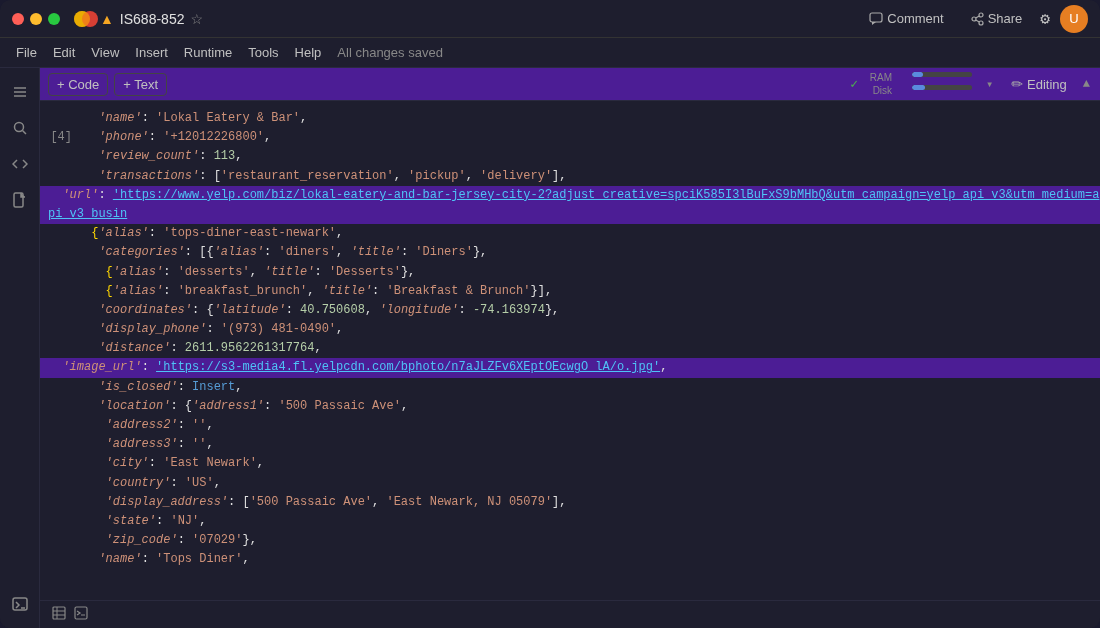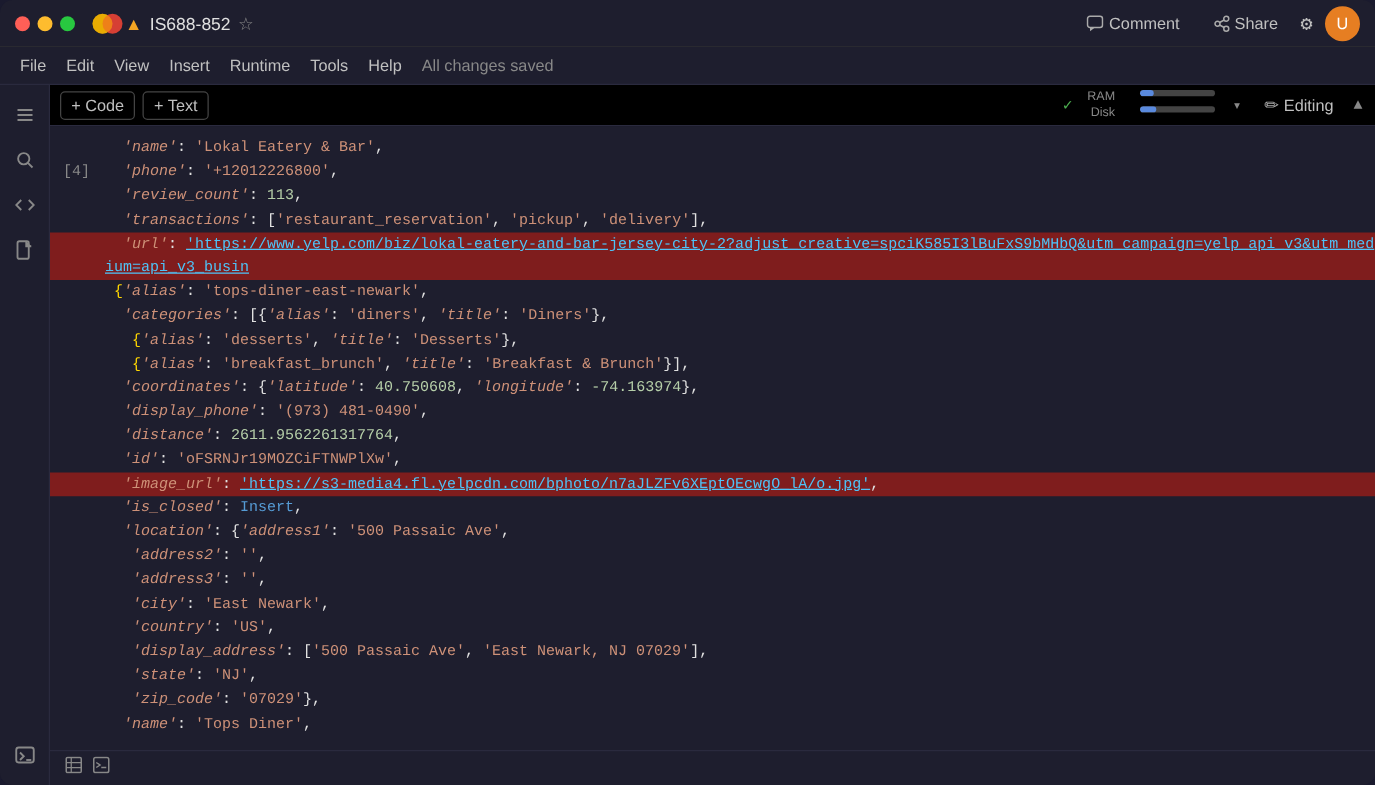--- a/index.html
+++ b/index.html
@@ -143,21 +143,21 @@
     .notebook-area {
       flex: 1;
       display: flex;
       flex-direction: column;
       overflow: hidden;
     }
     .cell-toolbar {
       display: flex;
       align-items: center;
       padding: 4px 8px;
-      background: #000000;
+      background: #4c1d95;
       border-bottom: 1px solid #2a2a3e;
       gap: 6px;
       flex-shrink: 0;
     }
     .cell-type-btn {
       display: flex;
       align-items: center;
       gap: 4px;
       color: #c0c0c0;
       font-family: sans-serif;
@@ -265,21 +265,21 @@
     }
 
     
     .s-key { color: #ce9178; font-style: italic; }        
     .s-val { color: #ce9178; }
     .s-url { color: #4fc3f7; text-decoration: underline; cursor: pointer; }
     .s-num { color: #b5cea8; }
     .s-bool { color: #569cd6; }
     .s-punc { color: #e0e0e0; }
     .s-bracket { color: #ffd700; }
-    .line-highlight { background: #7f1d1d; }
+    .line-highlight { background: #4c1d95; flex-direction: column; }
 
     
     .bottom-toolbar {
       display: flex;
       align-items: center;
       padding: 2px 8px;
       background: #1e1e2e;
       border-top: 1px solid #2a2a3e;
       height: 28px;
       flex-shrink: 0;
@@ -460,24 +460,20 @@
         <div class="code-content">  <span class="s-key">'coordinates'</span><span class="s-punc">: {</span><span class="s-key">'latitude'</span><span class="s-punc">: </span><span class="s-num">40.750608</span><span class="s-punc">, </span><span class="s-key">'longitude'</span><span class="s-punc">: </span><span class="s-num">-74.163974</span><span class="s-punc">},</span></div>
       </div>
       <div class="code-block">
         <div class="line-numbers"></div>
         <div class="code-content">  <span class="s-key">'display_phone'</span><span class="s-punc">: </span><span class="s-val">'(973) 481-0490'</span><span class="s-punc">,</span></div>
       </div>
       <div class="code-block">
         <div class="line-numbers"></div>
         <div class="code-content">  <span class="s-key">'distance'</span><span class="s-punc">: </span><span class="s-num">2611.9562261317764</span><span class="s-punc">,</span></div>
       </div>
-      <div class="code-block">
-        <div class="line-numbers"></div>
-        <div class="code-content">  <span class="s-key">'id'</span><span class="s-punc">: </span><span class="s-val">'oFSRNJr19MOZCiFTNWPlXw'</span><span class="s-punc">,</span></div>
-      </div>
       <div class="code-block line-highlight">
         <div class="line-numbers"></div>
         <div class="code-content">  <span class="s-key">'image_url'</span><span class="s-punc">: </span><span class="s-url">'https://s3-media4.fl.yelpcdn.com/bphoto/n7aJLZFv6XEptOEcwgO_lA/o.jpg'</span><span class="s-punc">,</span></div>
       </div>
       <div class="code-block">
         <div class="line-numbers"></div>
         <div class="code-content">  <span class="s-key">'is_closed'</span><span class="s-punc">: </span><span class="s-bool">Insert</span><span class="s-punc">,</span></div>
       </div>
       <div class="code-block">
         <div class="line-numbers"></div>
@@ -494,21 +490,21 @@
       <div class="code-block">
         <div class="line-numbers"></div>
         <div class="code-content">   <span class="s-key">'city'</span><span class="s-punc">: </span><span class="s-val">'East Newark'</span><span class="s-punc">,</span></div>
       </div>
       <div class="code-block">
         <div class="line-numbers"></div>
         <div class="code-content">   <span class="s-key">'country'</span><span class="s-punc">: </span><span class="s-val">'US'</span><span class="s-punc">,</span></div>
       </div>
       <div class="code-block">
         <div class="line-numbers"></div>
-        <div class="code-content">   <span class="s-key">'display_address'</span><span class="s-punc">: [</span><span class="s-val">'500 Passaic Ave'</span><span class="s-punc">, </span><span class="s-val">'East Newark, NJ 07029'</span><span class="s-punc">],</span></div>
+        <div class="code-content">   <span class="s-key">'display_address'</span><span class="s-punc">: [</span><span class="s-val">'500 Passaic Ave'</span><span class="s-punc">, </span><span class="s-val">'East Newark, NJ 05079'</span><span class="s-punc">],</span></div>
       </div>
       <div class="code-block">
         <div class="line-numbers"></div>
         <div class="code-content">   <span class="s-key">'state'</span><span class="s-punc">: </span><span class="s-val">'NJ'</span><span class="s-punc">,</span></div>
       </div>
       <div class="code-block">
         <div class="line-numbers"></div>
         <div class="code-content">   <span class="s-key">'zip_code'</span><span class="s-punc">: </span><span class="s-val">'07029'</span><span class="s-punc">},</span></div>
       </div>
       <div class="code-block">

